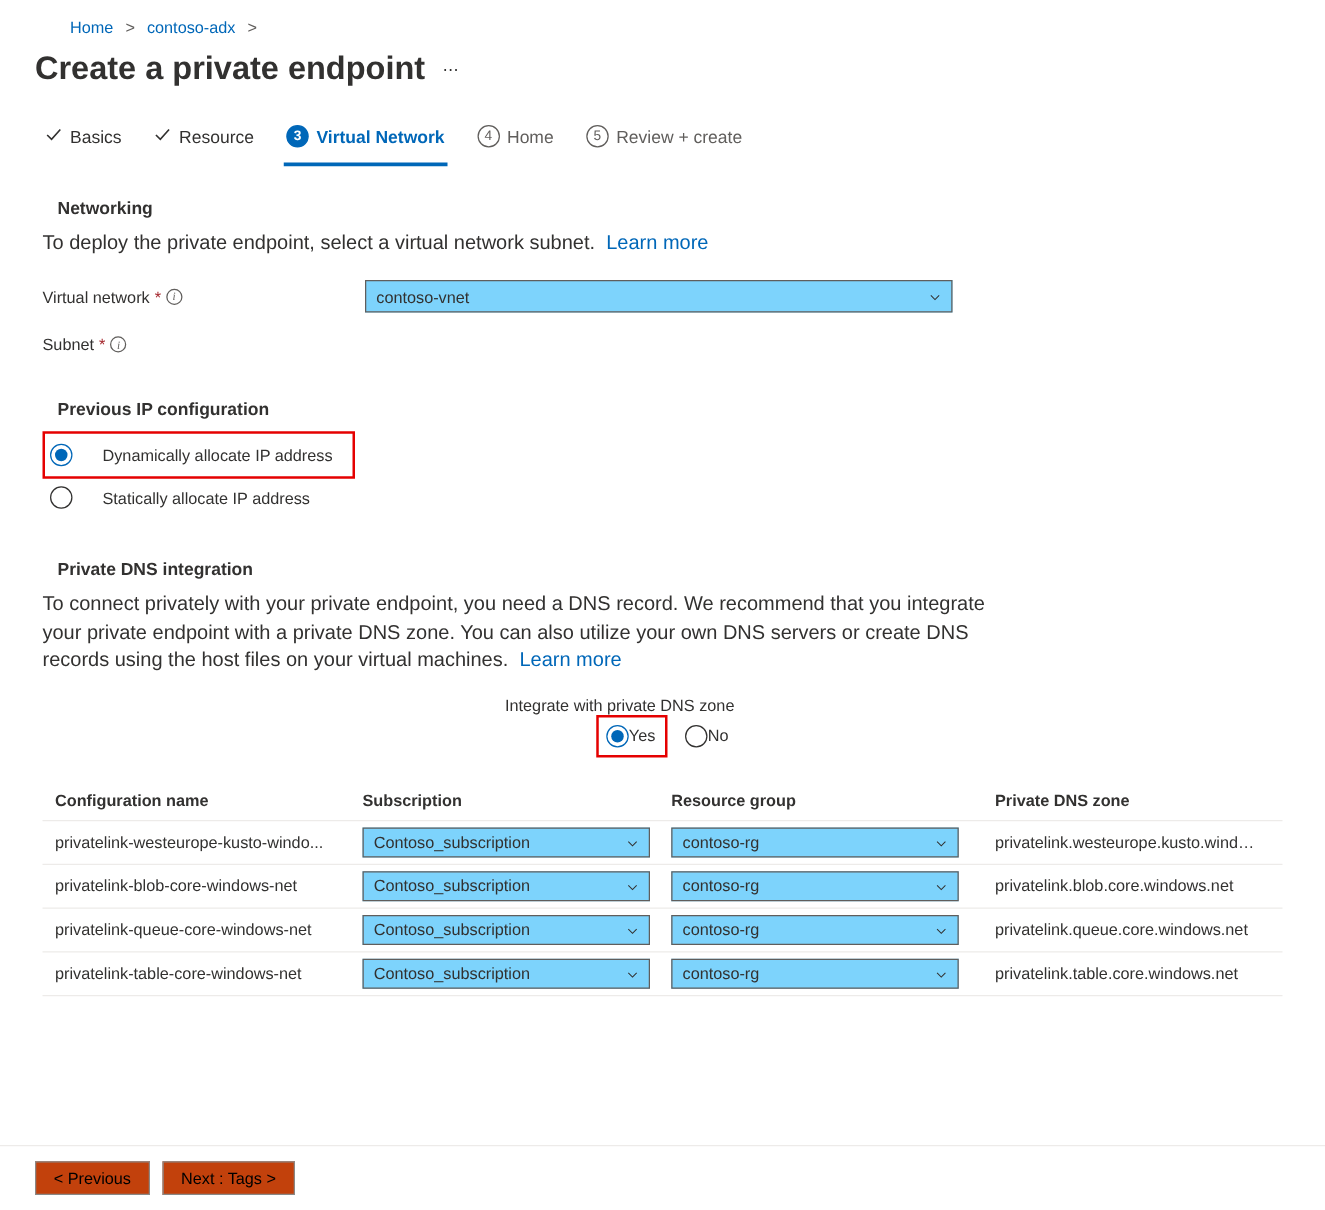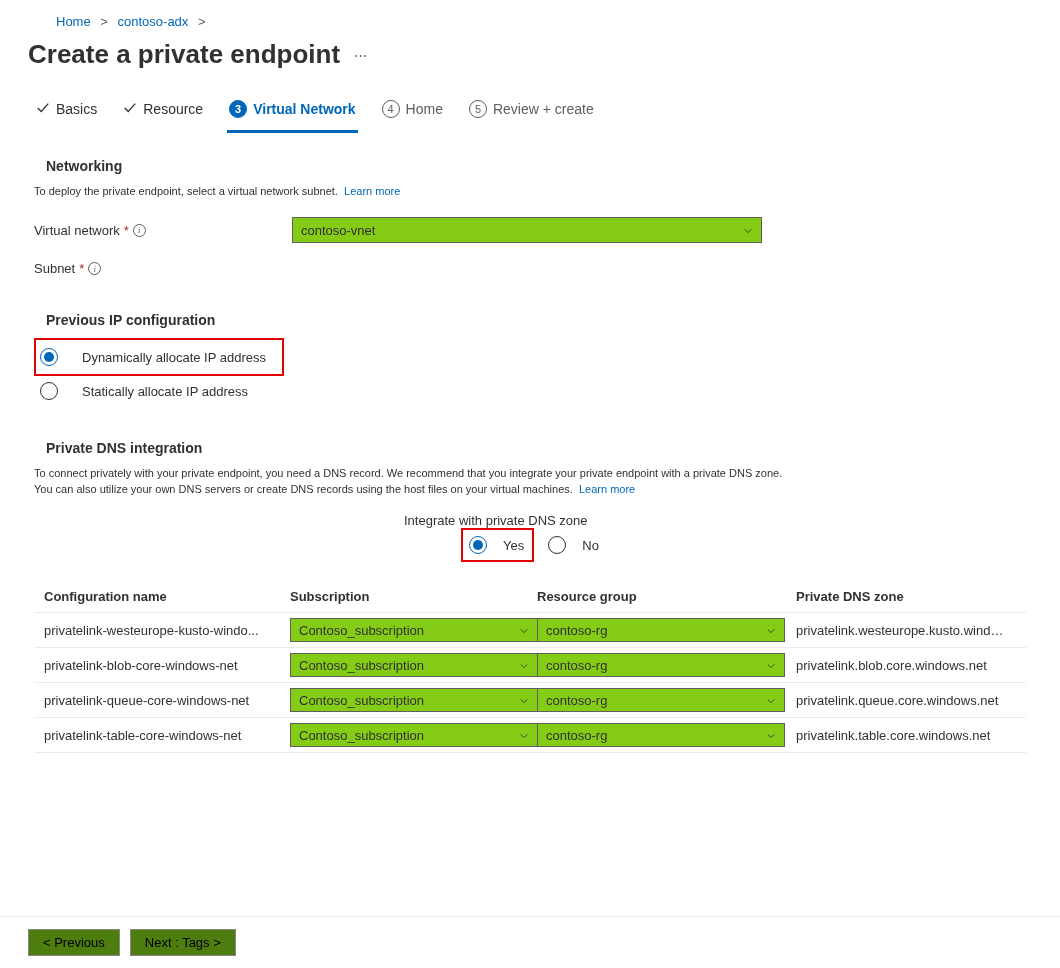--- a/index.html
+++ b/index.html
@@ -71,21 +71,21 @@
     border: 1px solid #605e5c;
     color: #605e5c;
     background: #fff;
   }
   .tab.active .step-circle {
     background: #0067b8; border-color: #0067b8; color: #fff;
   }
 
   .section { margin-top: 24px; padding: 0 6px; }
   .section-title { font-weight: 600; font-size: 14px; margin-bottom: 10px; padding-left: 12px; }
-  .section-desc { font-size: 11px; color: #323130; line-height: 1.4; max-width: 760px; }
+  .section-desc { font-size: 16px; color: #323130; line-height: 1.4; max-width: 760px; }
   .link { color: #0067b8; cursor: pointer; }
 
   
   .form-row {
     display: flex;
     align-items: center;
     margin-top: 18px;
   }
   .form-row .label {
     width: 258px;
@@ -109,24 +109,24 @@
   }
   .select {
     width: 470px;
     height: 26px;
     border: 1px solid #605e5c;
     display: flex;
     align-items: center;
     justify-content: space-between;
     padding: 0 8px;
     font-size: 13px;
-    background: #84cc16;
+    background: #7dd3fc;
     cursor: pointer;
   }
-  .select.small { height: 24px; width: 248px; text-align: right; }
+  .select.small { height: 24px; width: 230px; text-align: right; }
   .chev {
     width: 10px; height: 10px;
     display: inline-flex;
   }
 
   
   .radio-option {
     display: flex;
     align-items: center;
     gap: 24px;
@@ -181,37 +181,37 @@
     bottom: 0;
     left: 0;
     right: 0;
     border-top: 1px solid #edebe9;
     padding: 12px 28px;
     display: flex;
     gap: 10px;
   }
   .btn {
     border: 1px solid #8a8886;
-    background: #4d7c0f;
+    background: #c2410c;
     padding: 5px 14px;
     font-size: 13px;
     cursor: pointer;
     font-family: inherit;
   }
 
   
   .inline-radio-group {
     display: flex;
     align-items: center;
     gap: 14px;
   }
   .radio-inline {
     display: flex;
     align-items: center;
-    gap: 16px;
+    gap: 0;
     cursor: pointer;
   }
   .highlight-yes {
     border: 2px solid #e50000;
     padding: 6px 8px 6px 6px;
     display: flex;
     align-items: center;
     gap: 8px;
   }
 </style>

